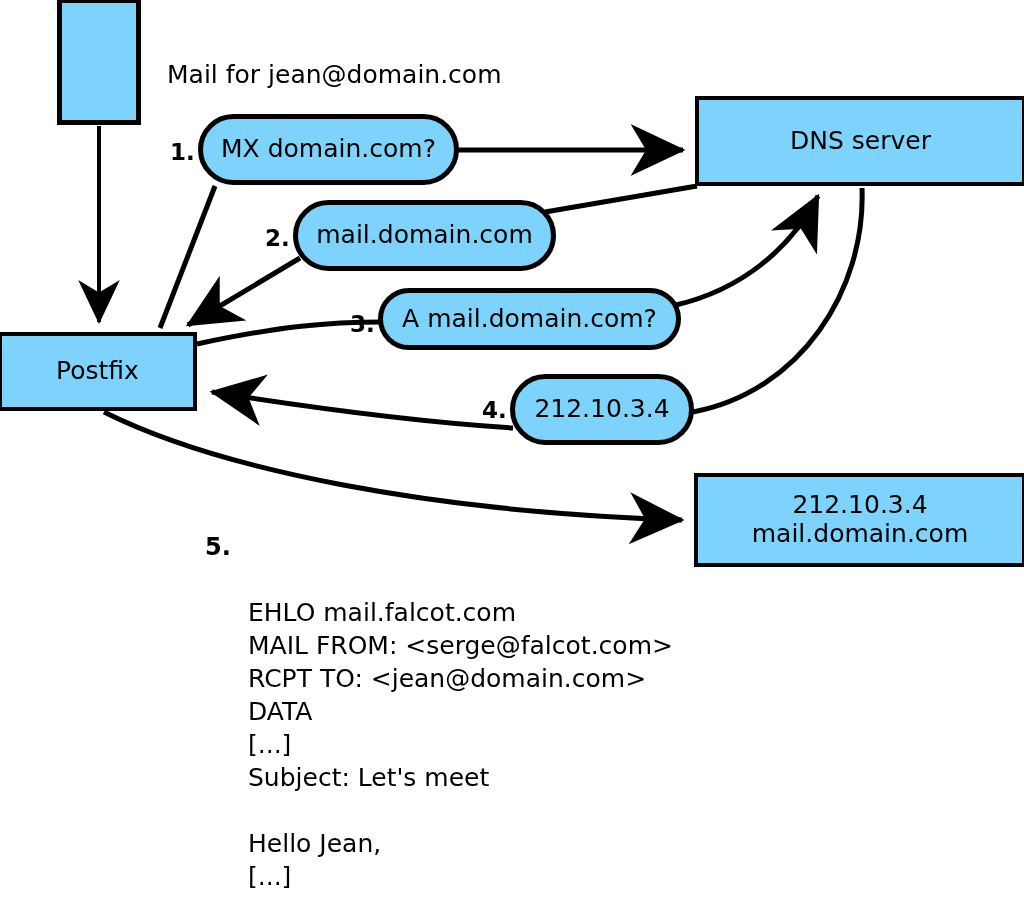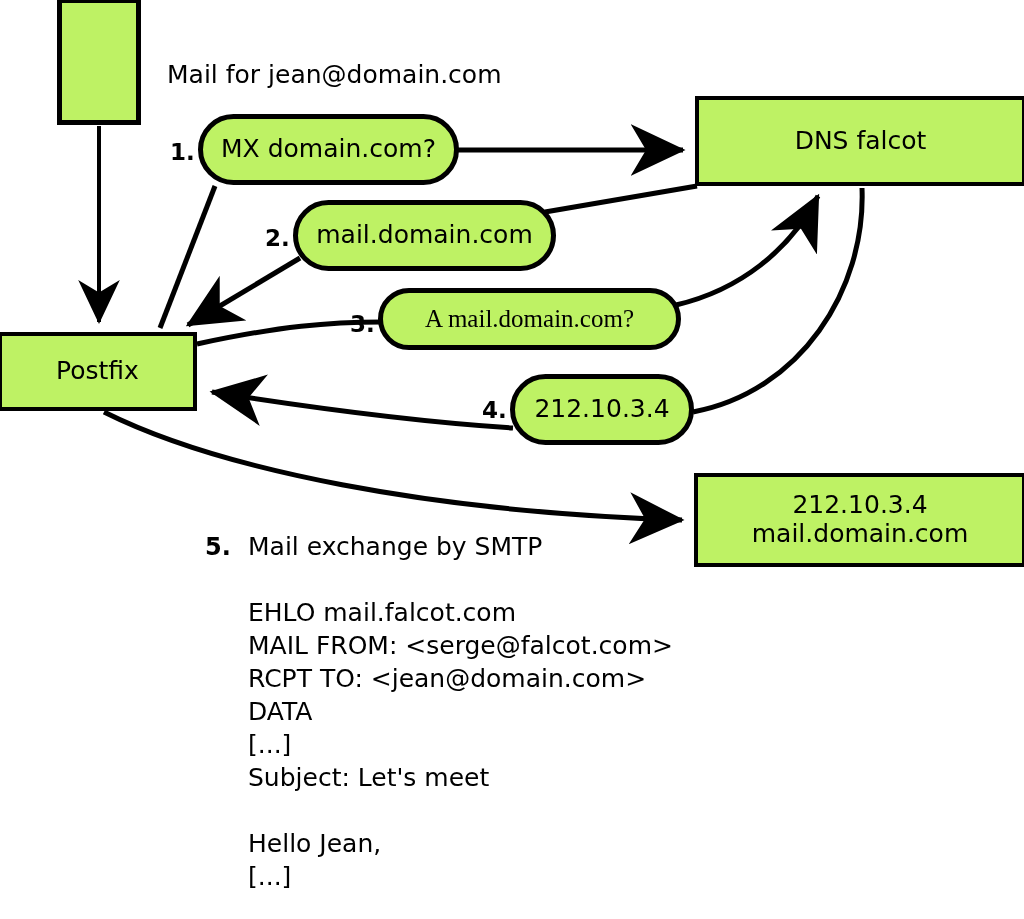--- a/index.html
+++ b/index.html
@@ -20,21 +20,21 @@
     position: absolute;
     left: 0;
     top: 0;
     width: 1024px;
     height: 919px;
     pointer-events: none;
   }
   .node {
     position: absolute;
     box-sizing: border-box;
-    background: #bef264;
+    background: #7dd3fc;
     border: 4px solid #000000;
     display: flex;
     align-items: center;
     justify-content: center;
     text-align: left;
     line-height: 1.15;
     z-index: 3;
   }
   .node.rect {
     border-radius: 0;
@@ -123,50 +123,49 @@
     <span></span>
   </div>
 
   <div class="caption" style="left:167px; top:44px;">Mail for jean@domain.com</div>
 
   <div class="node rect" style="left:-2px; top:332px; width:199px; height:79px;">
     <span>Postfix</span>
   </div>
 
   <div class="node rect" style="left:695px; top:96px; width:331px; height:90px;">
-    <span>DNS falcot</span>
+    <span>DNS server</span>
   </div>
 
   <div class="node rect twoline" style="left:694px; top:473px; width:332px; height:94px;">
     <span>212.10.3.4</span>
     <span>mail.domain.com</span>
   </div>
 
   <div class="stepnum" style="left:170px; top:139px;">1.</div>
   <div class="node bubble" style="left:198px; top:114px; width:261px; height:71px;">
     <span>MX domain.com?</span>
   </div>
 
   <div class="stepnum" style="left:265px; top:225px;">2.</div>
   <div class="node bubble" style="left:293px; top:200px; width:263px; height:71px;">
     <span>mail.domain.com</span>
   </div>
 
   <div class="stepnum" style="left:350px; top:311px;">3.</div>
-  <div class="node bubble" style="left:378px; top:288px; width:303px; height:62px;font-family:Liberation Serif, serif;">
+  <div class="node bubble" style="left:378px; top:288px; width:303px; height:62px;">
     <span>A mail.domain.com?</span>
   </div>
 
   <div class="stepnum" style="left:482px; top:397px;">4.</div>
   <div class="node bubble" style="left:510px; top:374px; width:184px; height:71px;">
     <span>212.10.3.4</span>
   </div>
 
   <div class="step5-num" style="left:205px; top:533px;">5.</div>
-  <div class="step5-label" style="left:248px; top:532px;">Mail exchange by SMTP</div>
 
   <div class="smtp-block" style="left:248px; top:596px;">EHLO mail.falcot.com
 MAIL FROM: &lt;serge@falcot.com&gt;
 RCPT TO: &lt;jean@domain.com&gt;
 DATA
 [...]
 Subject: Let's meet
 
 Hello Jean,
 [...]

